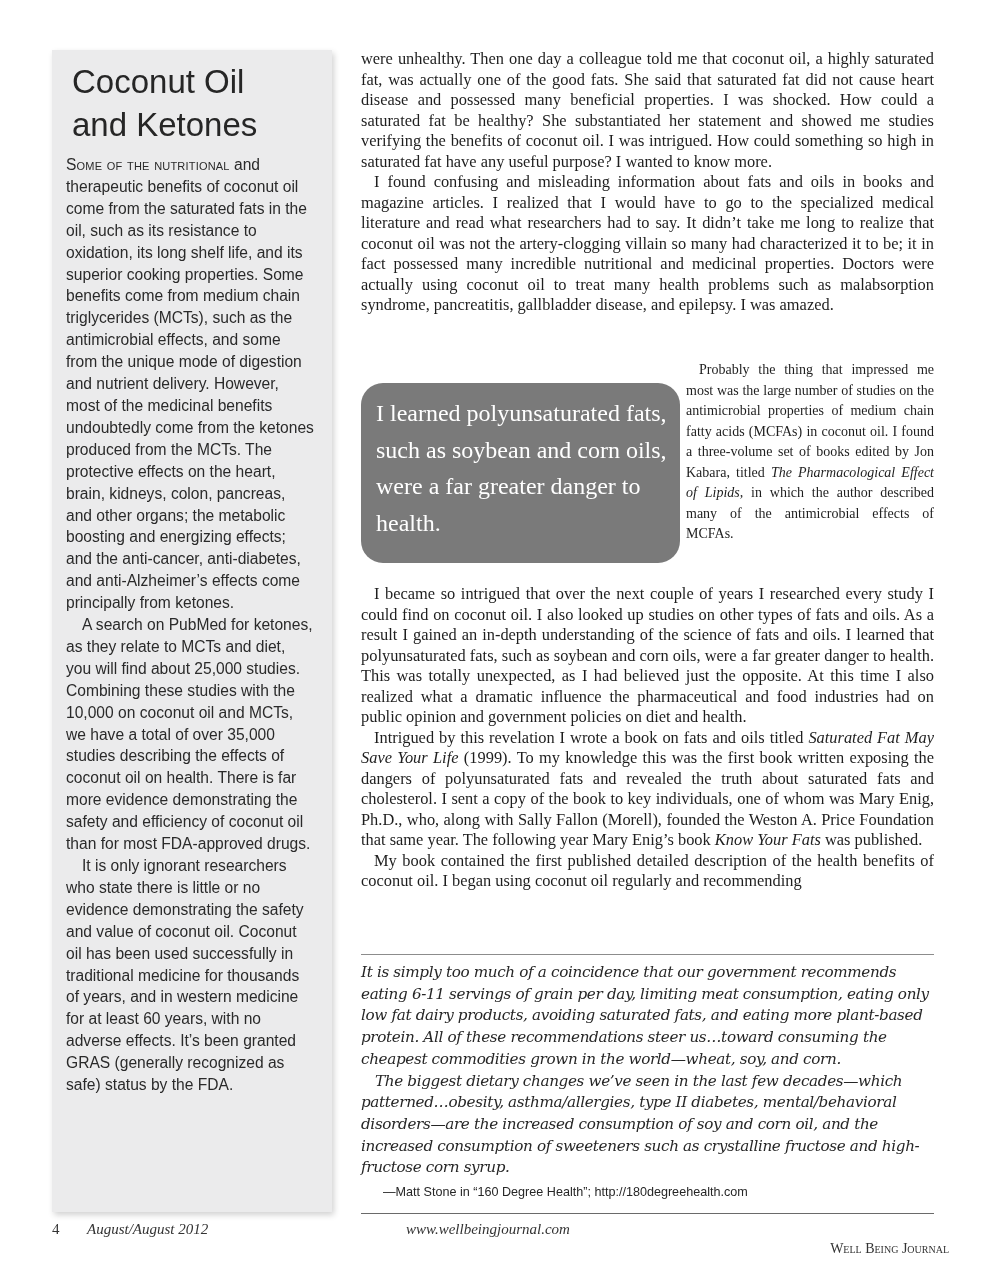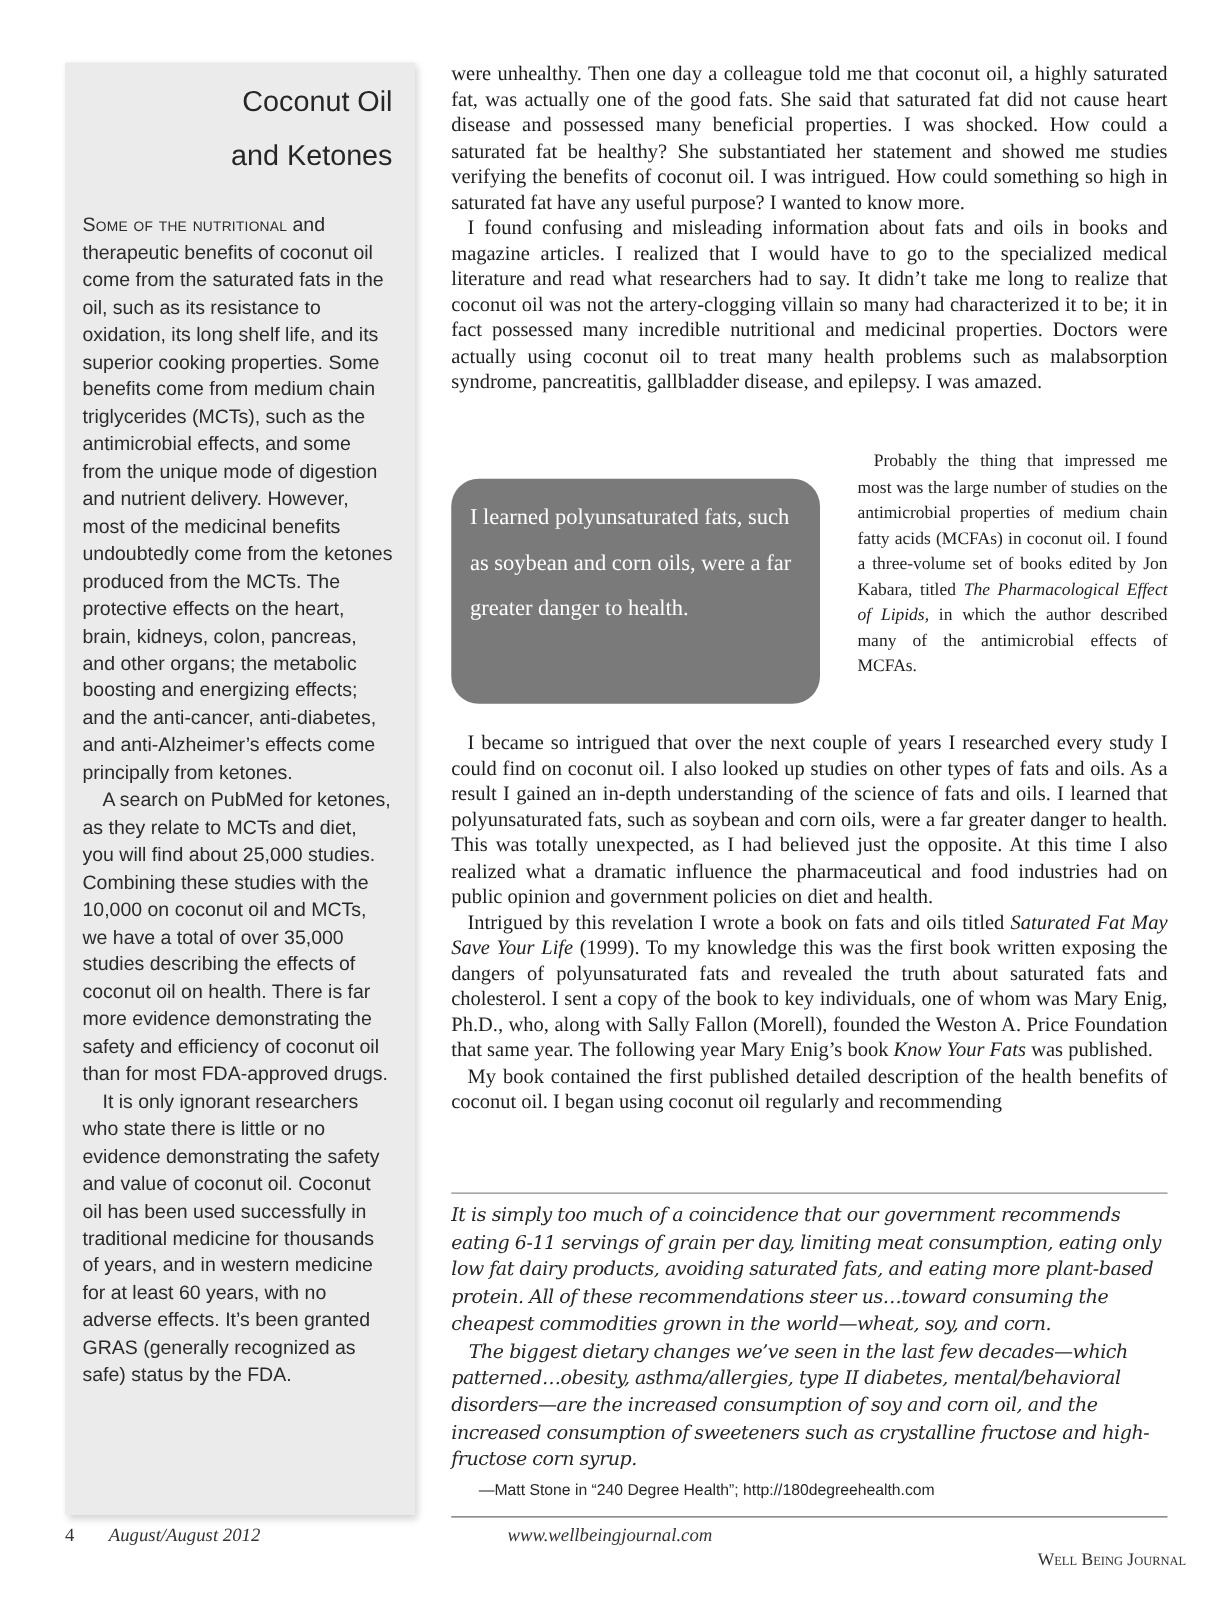--- a/index.html
+++ b/index.html
@@ -6,41 +6,41 @@
   body { width:985px; height:1280px; position:relative; overflow:hidden; color:#1e1e1e; }
 
   .sidebar {
     position:absolute; left:52px; top:50px; width:280px; height:1162px;
     background:#ebebec;
     box-shadow: 2px 3px 6px rgba(0,0,0,0.18);
     box-sizing:border-box; padding:10px 18px 0 14px;
     font-family:"Liberation Sans", sans-serif;
   }
   .sidebar h1 {
-    margin:0; text-align:right; font-weight:normal;
-    font-size:23px; line-height:43px; color:#262626; padding-left:6px;
+    margin:0; text-align:left; font-weight:normal;
+    font-size:33px; line-height:43px; color:#262626; padding-left:6px;
   }
-  .sidebar .body { margin-top:24px; font-size:15.6px; line-height:21.9px; color:#2a2a2a; }
+  .sidebar .body { margin-top:8px; font-size:15.6px; line-height:21.9px; color:#2a2a2a; }
   .sidebar p { margin:0; text-align:left; }
   .sidebar p.indent { text-indent:16px; }
   .smallcaps { font-variant: small-caps; letter-spacing:0.2px; }
   .sidebar .credit { margin-top:7px; font-size:14.2px; line-height:20px; text-indent:16px; }
 
   .main {
     position:absolute; left:361px; top:49px; width:573px;
     font-family:"Liberation Serif", serif; font-size:16.4px; line-height:20.5px; color:#1e1e1e;
   }
   .main p { margin:0; text-align:justify; text-align-last:left; }
   .main p.indent { text-indent:13px; }
 
   .pullquote {
-    position:absolute; left:361px; top:383px; width:295px; height:180px;
+    position:absolute; left:361px; top:383px; width:319px; height:180px;
     background:#7a7a7a; border-radius:22px; box-sizing:border-box;
     padding:12px 10px 0 15px;
-    font-family:"Liberation Serif", serif; font-size:18px; line-height:36.5px; color:#ffffff;
+    font-family:"Liberation Serif", serif; font-size:24px; line-height:36.5px; color:#ffffff;
   }
 
   .wrapcol {
     position:absolute; left:686px; top:360px; width:248px;
     font-family:"Liberation Serif", serif; font-size:14px; line-height:20.5px; color:#1e1e1e;
   }
   .wrapcol p { margin:0; text-align:justify; text-align-last:left; text-indent:13px; }
 
   .main2 { top:584px; }
 
@@ -101,21 +101,21 @@
   <p class="indent">I became so intrigued that over the next couple of years I researched every study I could find on coconut oil. I also looked up studies on other types of fats and oils. As a result I gained an in-depth understanding of the science of fats and oils. I learned that polyunsaturated fats, such as soybean and corn oils, were a far greater danger to health. This was totally unexpected, as I had believed just the opposite. At this time I also realized what a dramatic influence the pharmaceutical and food industries had on public opinion and government policies on diet and health.</p>
   <p class="indent"><span>Intrigued by this revelation I wrote a book on fats and oils titled </span><i>Saturated Fat May Save Your Life</i><span> (1999). To my knowledge this was the first book written exposing the dangers of polyunsaturated fats and revealed the truth about saturated fats and cholesterol. I sent a copy of the book to key individuals, one of whom was Mary Enig, Ph.D., who, along with Sally Fallon (Morell), founded the Weston A. Price Foundation that same year. The following year Mary Enig’s book </span><i>Know Your Fats</i><span> was published.</span></p>
   <p class="indent">My book contained the first published detailed description of the health benefits of coconut oil. I began using coconut oil regularly and recommending</p>
 </div>
 
 <div class="rule top"></div>
 
 <div class="quote">
   <p>It is simply too much of a coincidence that our government recommends eating 6-11 servings of grain per day, limiting meat consumption, eating only low fat dairy products, avoiding saturated fats, and eating more plant-based protein. All of these recommendations steer us…toward consuming the cheapest commodities grown in the world—wheat, soy, and corn.</p>
   <p class="indent">The biggest dietary changes we’ve seen in the last few decades—which patterned…obesity, asthma/allergies, type II diabetes, mental/behavioral disorders—are the increased consumption of soy and corn oil, and the increased consumption of sweeteners such as crystalline fructose and high-fructose corn syrup.</p>
-  <p class="attr">—Matt Stone in “240 Degree Health”; http://180degreehealth.com</p>
+  <p class="attr">—Matt Stone in “160 Degree Health”; http://180degreehealth.com</p>
 </div>
 
 <div class="rule bottom"></div>
 
 <div class="footer">
   <span class="pageno">4</span>
   <span class="date">August/August 2012</span>
   <span class="url">www.wellbeingjournal.com</span>
   <span class="pub">Well Being Journal</span>
 </div>

